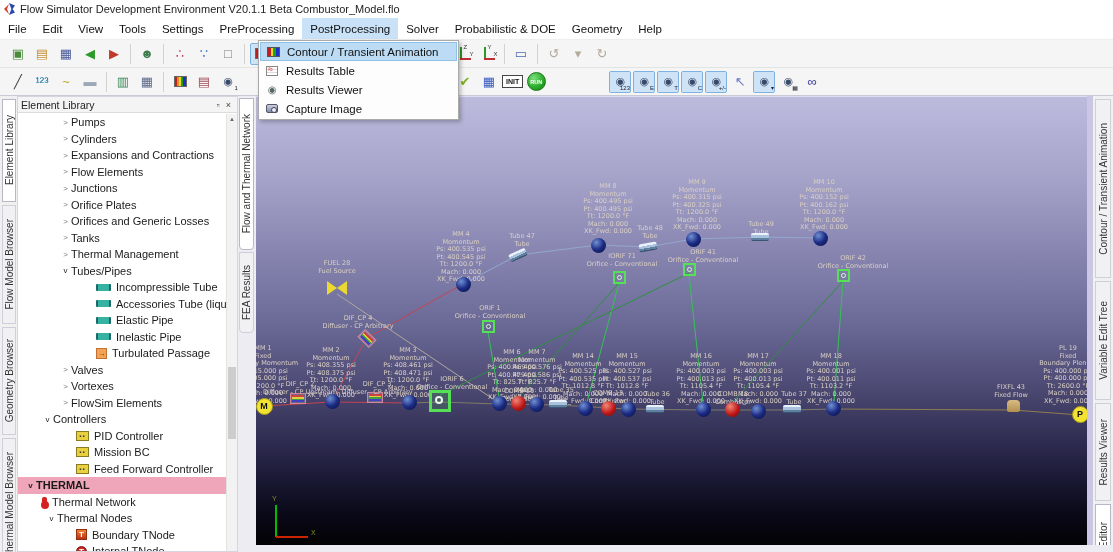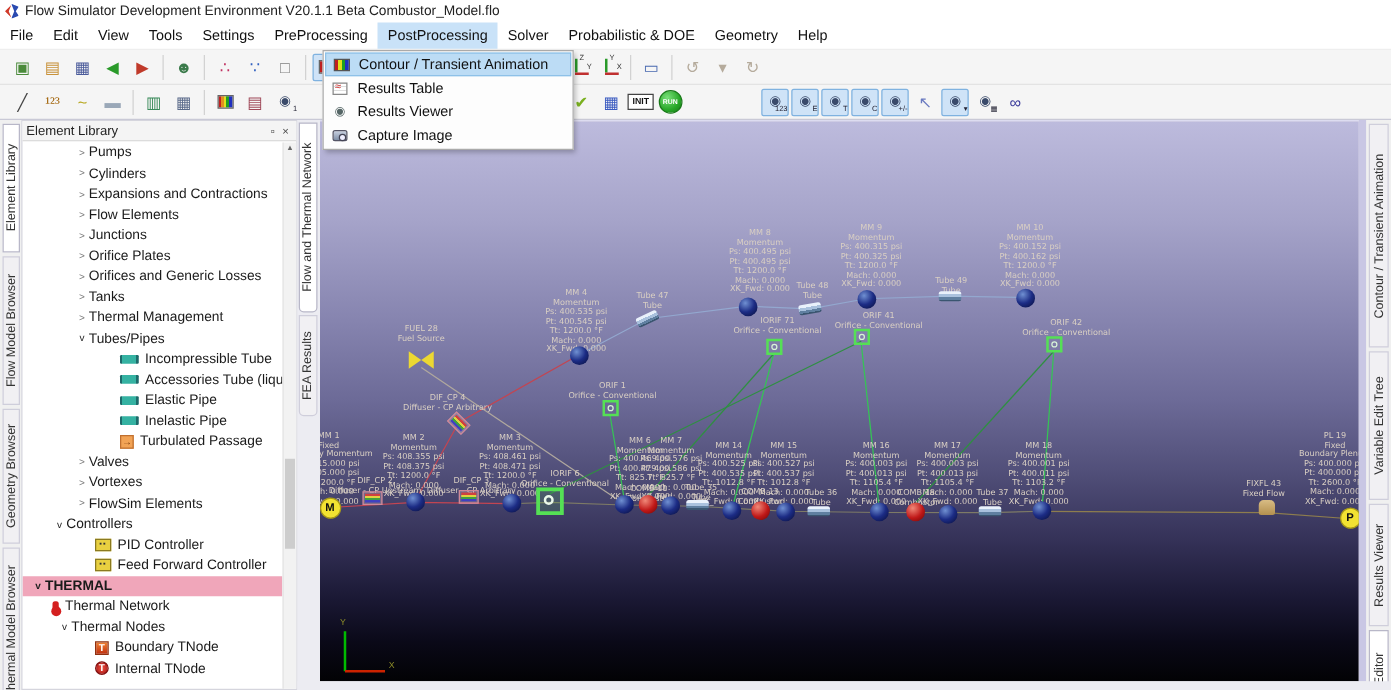--- a/index.html
+++ b/index.html
@@ -228,21 +228,21 @@
     </span>
     <span class="tsep"></span>
     <span class="tbtn" style="color: rgb(74, 106, 176);">▭</span>
     <span class="tsep"></span>
     <span class="tbtn" style="color: rgb(181, 171, 156);">↺</span>
     <span class="tbtn" style="color: rgb(181, 171, 156);">▾</span>
     <span class="tbtn" style="color: rgb(181, 171, 156);">↻</span>
   </div>
 <div class="toolbar" id="toolbar2">
     <span class="tbtn" style="color: rgb(68, 68, 68);">╱</span>
-    <span class="tbtn" style="color: #a16207; font-family: Liberation Serif, serif;">¹²³</span>
+    <span class="tbtn" style="color: #0369a1;">¹²³</span>
     <span class="tbtn" style="color: rgb(184, 168, 32);">~</span>
     <span class="tbtn" style="color: rgb(154, 168, 184);">▬</span>
     <span class="tsep"></span>
     <span class="tbtn" style="color: rgb(58, 138, 90);">▥</span>
     <span class="tbtn" style="color: rgb(90, 106, 138);">▦</span>
     <span class="tsep"></span>
     <span class="tbtn">
       <span class="tb-cbar"></span>
     </span>
     <span class="tbtn" style="color: rgb(160, 74, 90);">▤</span>
@@ -416,20 +416,24 @@
           <span class="arrow">&gt;</span>
           <span class="tlabel">FlowSim Elements</span>
         </div>
         <div class="trow" style="padding-left: 24px;">
           <span class="arrow exp">v</span>
           <span class="tlabel">Controllers</span>
         </div>
         <div class="trow" style="padding-left: 58px;">
           <span class="tic tic-ctrl">▪▪</span>
           <span class="tlabel">PID Controller</span>
+        </div>
+        <div class="trow" style="padding-left: 58px;">
+          <span class="tic tic-ctrl">▪▪</span>
+          <span class="tlabel">Mission BC</span>
         </div>
         <div class="trow" style="padding-left: 58px;">
           <span class="tic tic-ctrl">▪▪</span>
           <span class="tlabel">Feed Forward Controller</span>
         </div>
         <div class="trow hl" style="padding-left: 7px;">
           <span class="arrow exp">v</span>
           <span class="tlabel">THERMAL</span>
         </div>
         <div class="trow" style="padding-left: 21px;">

